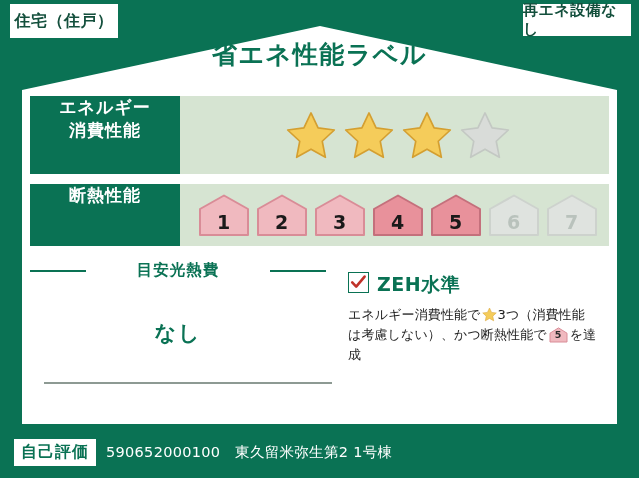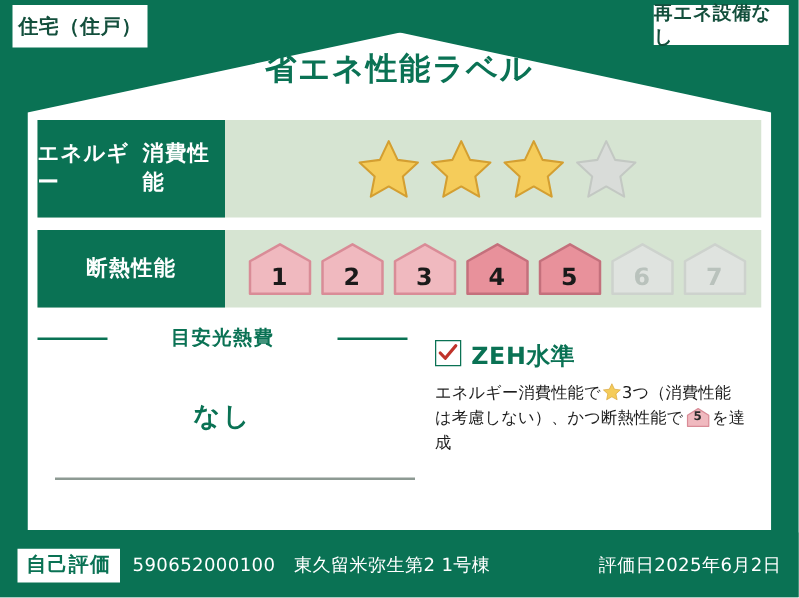--- a/index.html
+++ b/index.html
@@ -72,22 +72,22 @@
   .perf-row{
     display:flex;align-items:stretch;
     background:#d6e4d2;
     margin:0 8px 10px 8px;
     height:78px;
   }
   .perf-label{
     width:150px;flex:none;
     background:#0a7254;
     color:#ffffff;
-    display:flex;flex-direction:row;
-    align-items:center;justify-content:center;
+    display:flex;flex-direction:column;
+    align-items:center;justify-content:flex-start;
     font-size:17px;font-weight:bold;
     line-height:1.35;
     letter-spacing:1px;
   }
   .perf-body{
     flex:1;display:flex;align-items:center;
     justify-content:center;
     padding-left:6px;
   }
   #row-insulation{height:62px;margin-bottom:0;}
@@ -324,16 +324,15 @@
               </svg><span class="n">5</span></span><span>を達成</span>
         </div>
       </div>
 
     </div>
   </div>
 
   <div id="footer">
     <span id="self-eval-badge">自己評価</span>
     <span id="footer-id">590652000100　東久留米弥生第2 1号棟</span>
-    <span id="footer-date">評価日2025年6月2日</span>
   </div>
 
 </div>
 
 </body></html>

